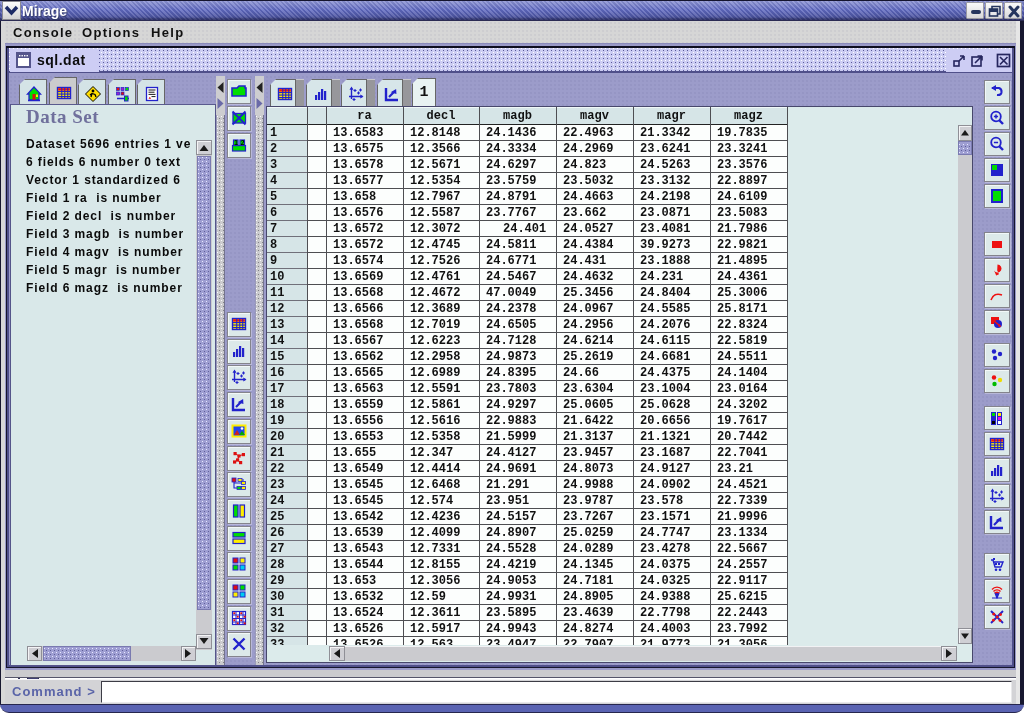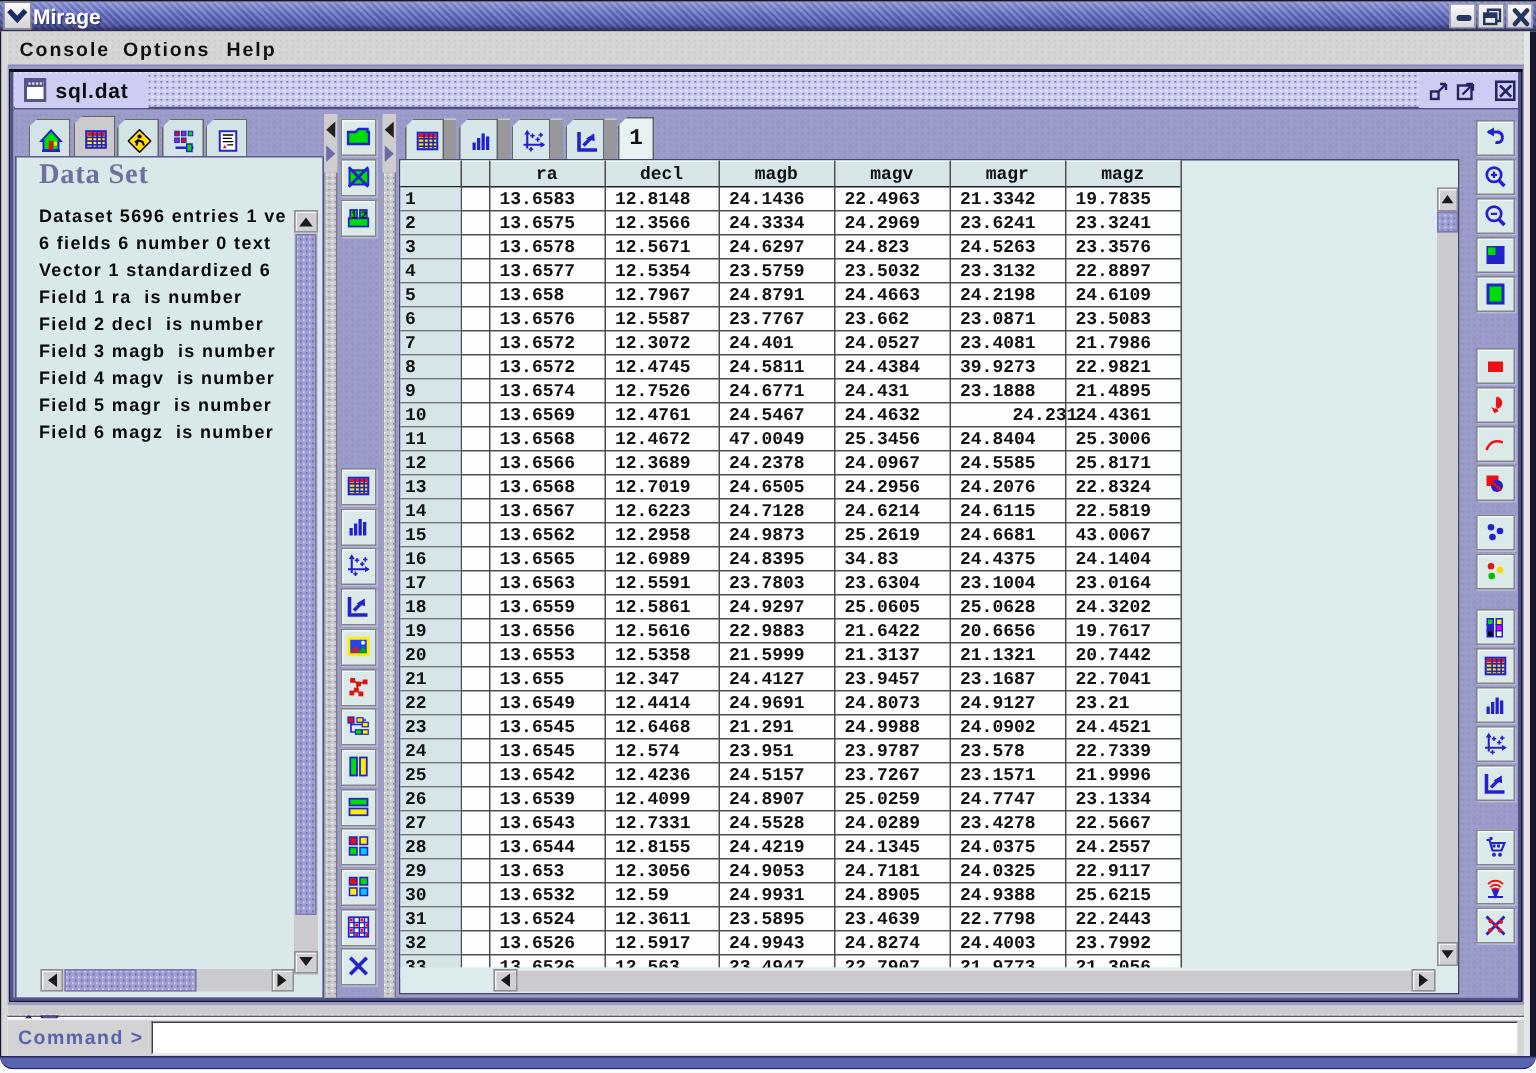--- a/index.html
+++ b/index.html
@@ -520,21 +520,21 @@
 <div class="rn" style="top:205px">6</div>
 <div class="cv" style="left:333px;top:205px">13.6576</div>
 <div class="cv" style="left:410px;top:205px">12.5587</div>
 <div class="cv" style="left:486px;top:205px">23.7767</div>
 <div class="cv" style="left:563px;top:205px">23.662</div>
 <div class="cv" style="left:640px;top:205px">23.0871</div>
 <div class="cv" style="left:717px;top:205px">23.5083</div>
 <div class="rn" style="top:221px">7</div>
 <div class="cv" style="left:333px;top:221px">13.6572</div>
 <div class="cv" style="left:410px;top:221px">12.3072</div>
-<div class="cv" style="left:486px;top:221px">24.401</div>
+<div class="cv" style="left:503px;top:221px">24.401</div>
 <div class="cv" style="left:563px;top:221px">24.0527</div>
 <div class="cv" style="left:640px;top:221px">23.4081</div>
 <div class="cv" style="left:717px;top:221px">21.7986</div>
 <div class="rn" style="top:237px">8</div>
 <div class="cv" style="left:333px;top:237px">13.6572</div>
 <div class="cv" style="left:410px;top:237px">12.4745</div>
 <div class="cv" style="left:486px;top:237px">24.5811</div>
 <div class="cv" style="left:563px;top:237px">24.4384</div>
 <div class="cv" style="left:640px;top:237px">39.9273</div>
 <div class="cv" style="left:717px;top:237px">22.9821</div>
@@ -543,21 +543,21 @@
 <div class="cv" style="left:410px;top:253px">12.7526</div>
 <div class="cv" style="left:486px;top:253px">24.6771</div>
 <div class="cv" style="left:563px;top:253px">24.431</div>
 <div class="cv" style="left:640px;top:253px">23.1888</div>
 <div class="cv" style="left:717px;top:253px">21.4895</div>
 <div class="rn" style="top:269px">10</div>
 <div class="cv" style="left:333px;top:269px">13.6569</div>
 <div class="cv" style="left:410px;top:269px">12.4761</div>
 <div class="cv" style="left:486px;top:269px">24.5467</div>
 <div class="cv" style="left:563px;top:269px">24.4632</div>
-<div class="cv" style="left:675px;top:269px">24.231</div>
+<div class="cv" style="left:640px;top:269px">24.231</div>
 <div class="cv" style="left:717px;top:269px">24.4361</div>
 <div class="rn" style="top:285px">11</div>
 <div class="cv" style="left:333px;top:285px">13.6568</div>
 <div class="cv" style="left:410px;top:285px">12.4672</div>
 <div class="cv" style="left:486px;top:285px">47.0049</div>
 <div class="cv" style="left:563px;top:285px">25.3456</div>
 <div class="cv" style="left:640px;top:285px">24.8404</div>
 <div class="cv" style="left:717px;top:285px">25.3006</div>
 <div class="rn" style="top:301px">12</div>
 <div class="cv" style="left:333px;top:301px">13.6566</div>
@@ -579,26 +579,26 @@
 <div class="cv" style="left:486px;top:333px">24.7128</div>
 <div class="cv" style="left:563px;top:333px">24.6214</div>
 <div class="cv" style="left:640px;top:333px">24.6115</div>
 <div class="cv" style="left:717px;top:333px">22.5819</div>
 <div class="rn" style="top:349px">15</div>
 <div class="cv" style="left:333px;top:349px">13.6562</div>
 <div class="cv" style="left:410px;top:349px">12.2958</div>
 <div class="cv" style="left:486px;top:349px">24.9873</div>
 <div class="cv" style="left:563px;top:349px">25.2619</div>
 <div class="cv" style="left:640px;top:349px">24.6681</div>
-<div class="cv" style="left:717px;top:349px">43.0067</div>
+<div class="cv" style="left:717px;top:349px">24.5511</div>
 <div class="rn" style="top:365px">16</div>
 <div class="cv" style="left:333px;top:365px">13.6565</div>
 <div class="cv" style="left:410px;top:365px">12.6989</div>
 <div class="cv" style="left:486px;top:365px">24.8395</div>
-<div class="cv" style="left:563px;top:365px">34.83</div>
+<div class="cv" style="left:563px;top:365px">24.66</div>
 <div class="cv" style="left:640px;top:365px">24.4375</div>
 <div class="cv" style="left:717px;top:365px">24.1404</div>
 <div class="rn" style="top:381px">17</div>
 <div class="cv" style="left:333px;top:381px">13.6563</div>
 <div class="cv" style="left:410px;top:381px">12.5591</div>
 <div class="cv" style="left:486px;top:381px">23.7803</div>
 <div class="cv" style="left:563px;top:381px">23.6304</div>
 <div class="cv" style="left:640px;top:381px">23.1004</div>
 <div class="cv" style="left:717px;top:381px">23.0164</div>
 <div class="rn" style="top:397px">18</div>

